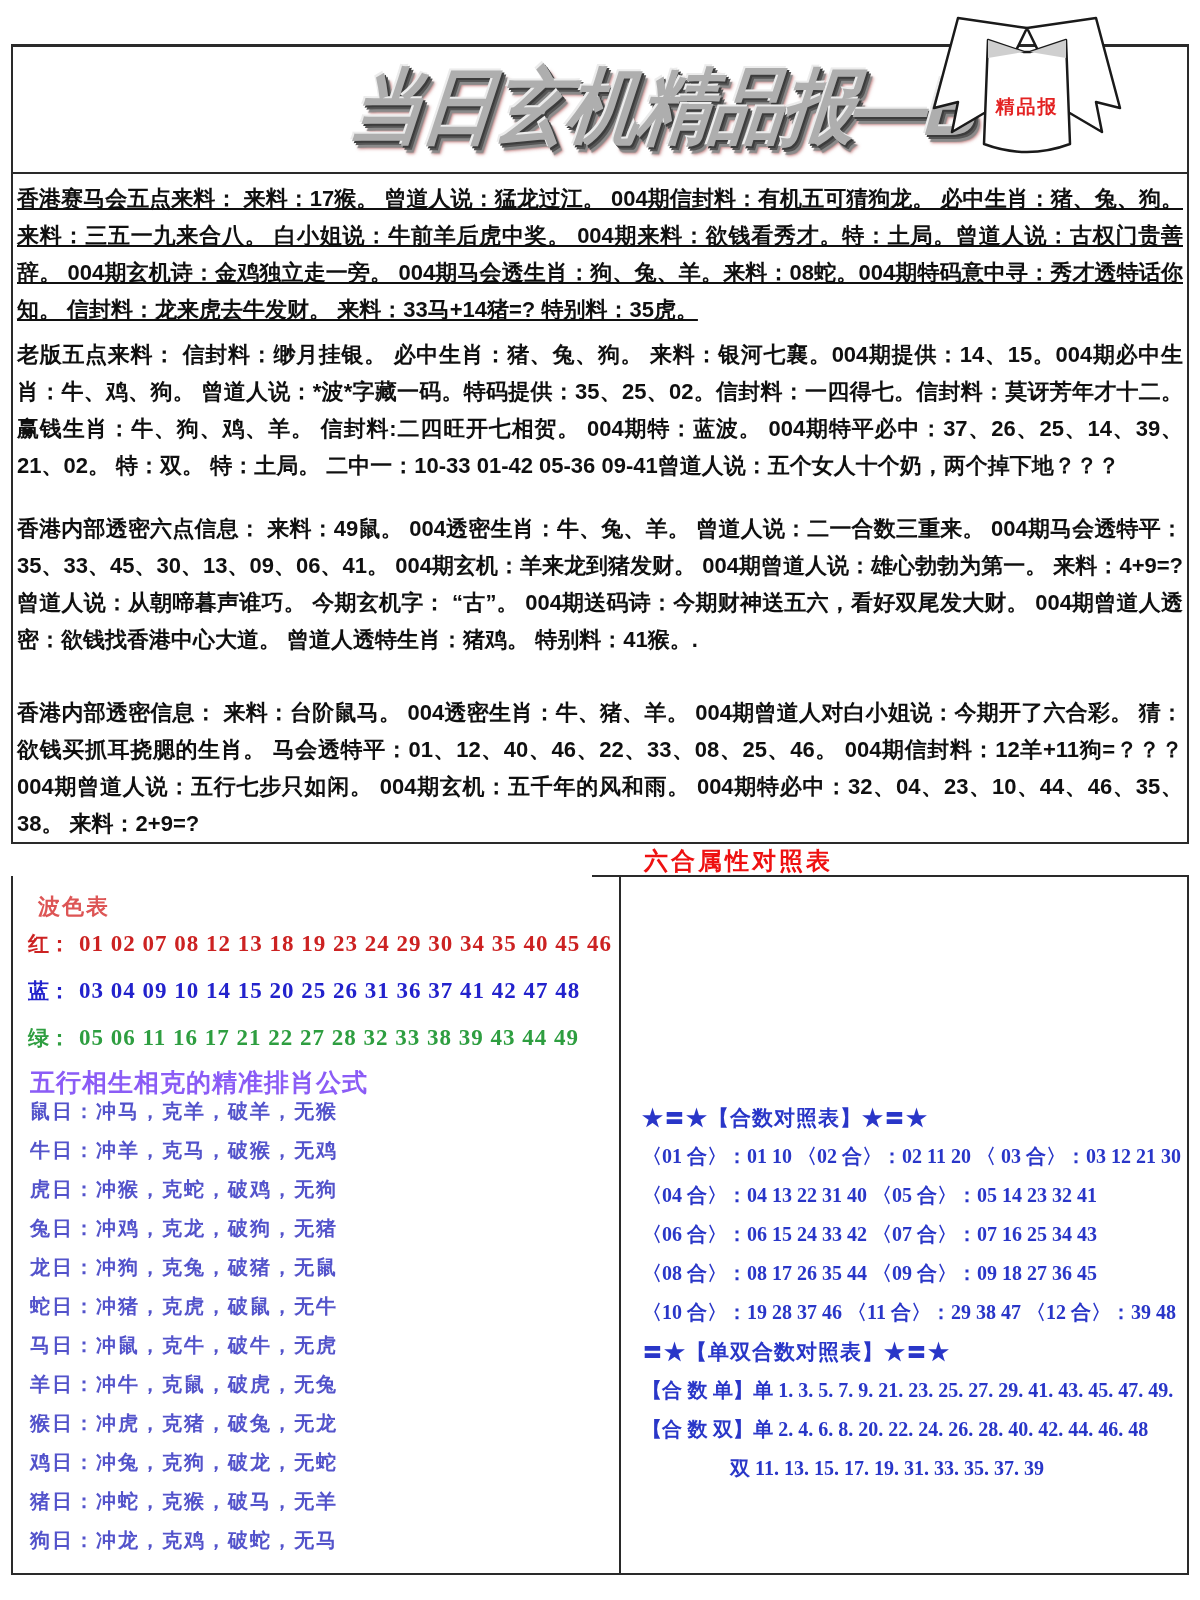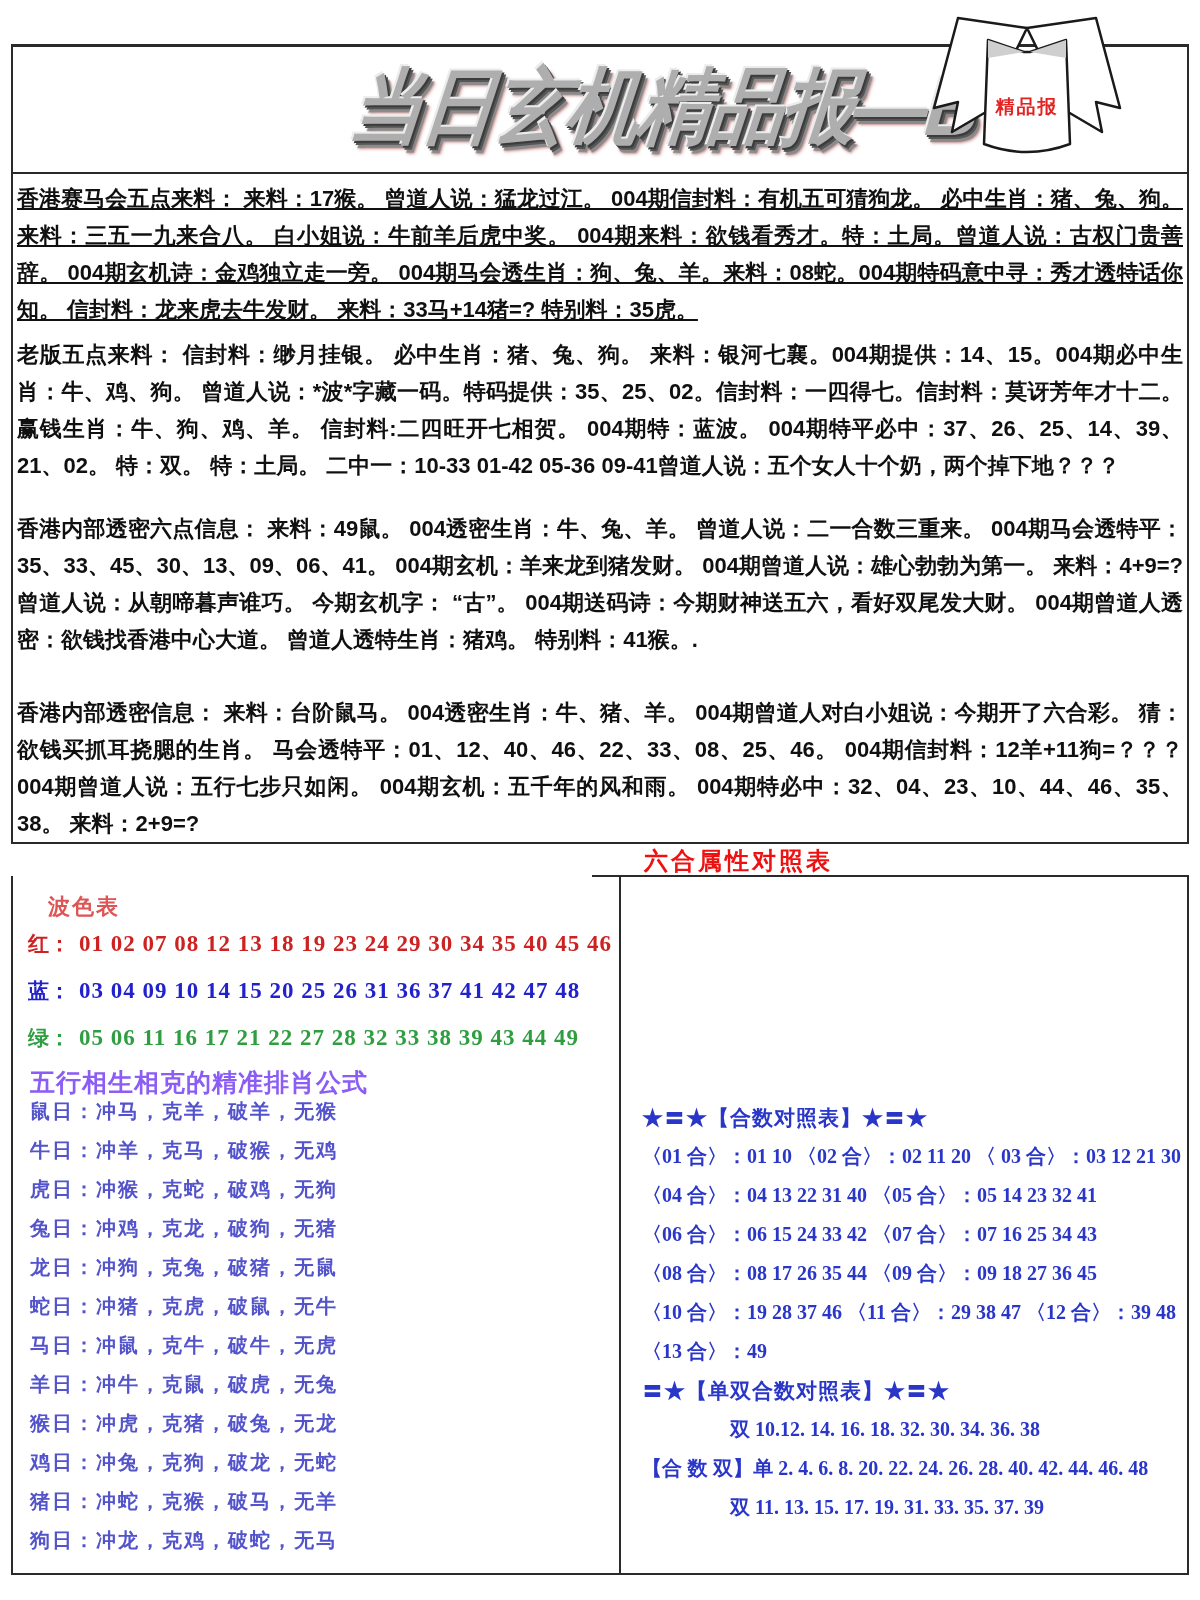--- a/index.html
+++ b/index.html
@@ -32,21 +32,21 @@
   
   .para { position:absolute; left:17px; width:1166px; color:#101010;
     font-size:22px; font-weight:bold; line-height:37px; text-align:justify; }
   .p1 { top:180px;text-decoration:underline; } .p2 { top:336px; } .p3 { top:510px; } .p4 { top:694px; }
 
   
   .section-title { position:absolute; left:644px; top:845px; font-size:24px;
     font-weight:bold; color:#ee1111; letter-spacing:3px; }
 
   
-  .bose-title { position:absolute; left:48px; top:892px; font-size:22px;
+  .bose-title { position:absolute; left:38px; top:892px; font-size:22px;
     font-weight:bold; color:#dd5555; letter-spacing:2px; }
   .bose-row { position:absolute; left:28px; font-weight:bold; font-size:21px; white-space:nowrap; }
   .bose-red   { top:930px;  color:#cc2222; }
   .bose-blue  { top:977px;  color:#2222cc; }
   .bose-green { top:1024px; color:#2e9e40; }
   .bose-nums { font-family:"Liberation Serif", serif; font-size:23px; letter-spacing:1px;margin-left:9px; }
 
   .wuxing-title { position:absolute; left:30px; top:1066px; font-size:25px;
     font-weight:bold; color:#8b5cf6; letter-spacing:1px; }
   .zodiac-list { position:absolute; left:30px; top:1092px; }
@@ -119,24 +119,23 @@
   <div class="zrow">狗日：冲龙，克鸡，破蛇，无马</div>
 </div>
 
 <div class="right-panel">
   <div class="rrow rtitle">★〓★【合数对照表】★〓★</div>
   <div class="rrow">〈01 合〉：01 10 〈02 合〉：02 11 20 〈 03 合〉：03 12 21 30</div>
   <div class="rrow">〈04 合〉：04 13 22 31 40 〈05 合〉：05 14 23 32 41</div>
   <div class="rrow">〈06 合〉：06 15 24 33 42 〈07 合〉：07 16 25 34 43</div>
   <div class="rrow">〈08 合〉：08 17 26 35 44 〈09 合〉：09 18 27 36 45</div>
   <div class="rrow">〈10 合〉：19 28 37 46 〈11 合〉：29 38 47 〈12 合〉：39 48</div>
-  <div class="rrow">〈13 合〉：49</div>
   <div class="rrow rtitle">〓★【单双合数对照表】★〓★</div>
-  <div class="rrow indent">
-    <span>双 10.12. 14. 16. 18. 32. 30. 34. 36. 38</span>
+  <div class="rrow">
+    <span class="ds-label">【合 数 单】</span><span>单 1. 3. 5. 7. 9. 21. 23. 25. 27. 29. 41. 43. 45. 47. 49.</span>
   </div>
   <div class="rrow">
     <span class="ds-label">【合 数 双】</span><span>单 2. 4. 6. 8. 20. 22. 24. 26. 28. 40. 42. 44. 46. 48</span>
   </div>
   <div class="rrow indent">
     <span>双 11. 13. 15. 17. 19. 31. 33. 35. 37. 39</span>
   </div>
 </div>
 
 </body></html>

